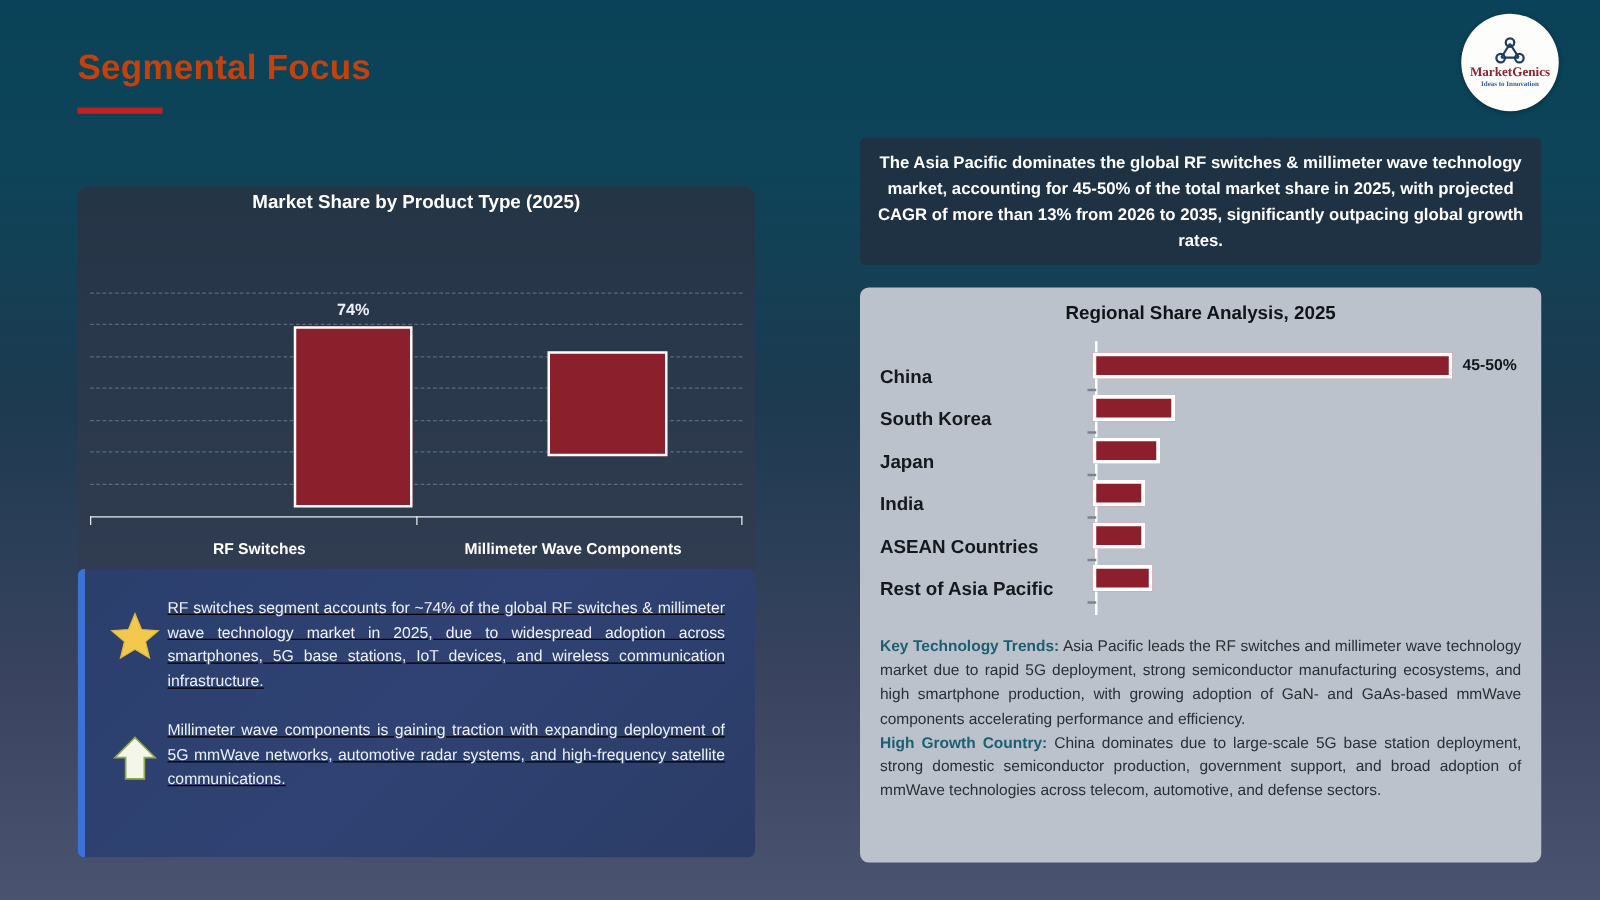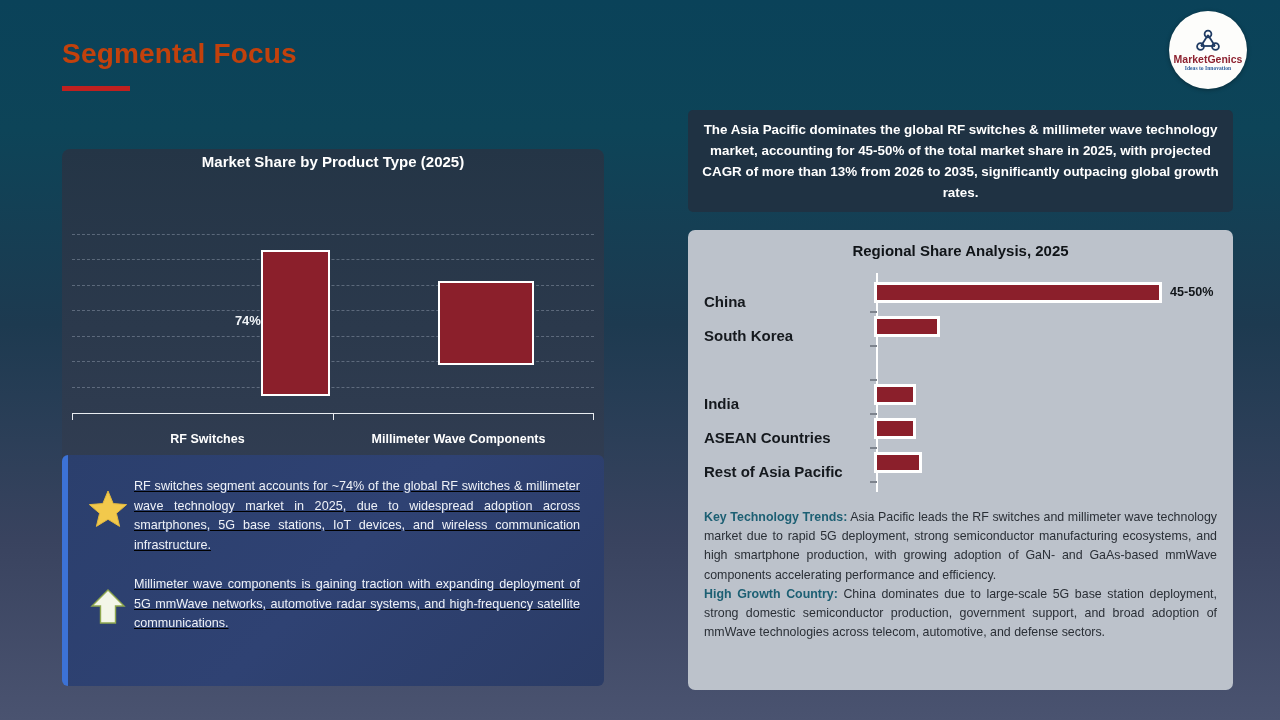--- a/index.html
+++ b/index.html
@@ -21,21 +21,21 @@
   }
   #logo {
     position:absolute; right:33px; top:11px;
     width:78px; height:78px; border-radius:50%;
     background:#fdfdfb; display:flex; flex-direction:column;
     align-items:center; justify-content:center;
     box-shadow:0 1px 4px rgba(0,0,0,.35);
   }
   #logo .mark { width:30px; height:24px; margin-bottom:1px; }
   #logo .brand {
-    font-family:Liberation Sans, sans-serif; font-size:10.5px;
+    font-family:Liberation Serif, serif; font-size:10.5px;
     font-weight:bold; color:#8d2230; line-height:1;
   }
   #logo .tag {
     font-family:"Liberation Serif", serif; font-size:5.6px;
     font-weight:bold; color:#2e5f9e; line-height:1; margin-top:1.5px;
   }
 
   
   .panel { position:absolute; border-radius:7px; }
 
@@ -51,22 +51,22 @@
     padding-top:4px;
   }
   #product-plot {
     position:absolute; left:10px; top:85px; right:10px; bottom:62px;
   }
   .grid-line {
     position:absolute; left:0; right:0; height:0;
     border-top:1px dashed rgba(210,220,235,.30);
   }
   .vbar-wrap {
-    position:absolute; bottom:0; display:flex; flex-direction:row;
-    align-items:center; justify-content:flex-start;padding-left:35px;
+    position:absolute; bottom:0; display:flex; flex-direction:column;
+    align-items:center; justify-content:center;padding-left:35px;
   }
   .vbar {
     width:100%; background:#8b1f2b; border:2px solid #ffffff;
   }
   .vbar-label {
     color:#eef2f6; font-size:13px; font-weight:bold; margin-bottom:6px;
   }
   #product-axis {
     position:absolute; left:10px; right:10px; bottom:60px;
     height:1px; background:#e9edf2;
@@ -237,20 +237,24 @@
       <div class="hbar-name">China</div>
       <div class="hbar" style="width:288px;"></div>
       <div class="hbar-value">45-50%</div>
     </div>
 
     <div class="hbar-row" style="top:42px;">
       <div class="hbar-name">South Korea</div>
       <div class="hbar" style="width:66px;"></div>
     </div>
 
+    <div class="hbar-row" style="top:76px;">
+      <div class="hbar-name">Japan</div>
+      <div class="hbar" style="width:54px;"></div>
+    </div>
 
     <div class="hbar-row" style="top:110px;">
       <div class="hbar-name">India</div>
       <div class="hbar" style="width:42px;"></div>
     </div>
 
     <div class="hbar-row" style="top:144px;">
       <div class="hbar-name">ASEAN Countries</div>
       <div class="hbar" style="width:42px;"></div>
     </div>

